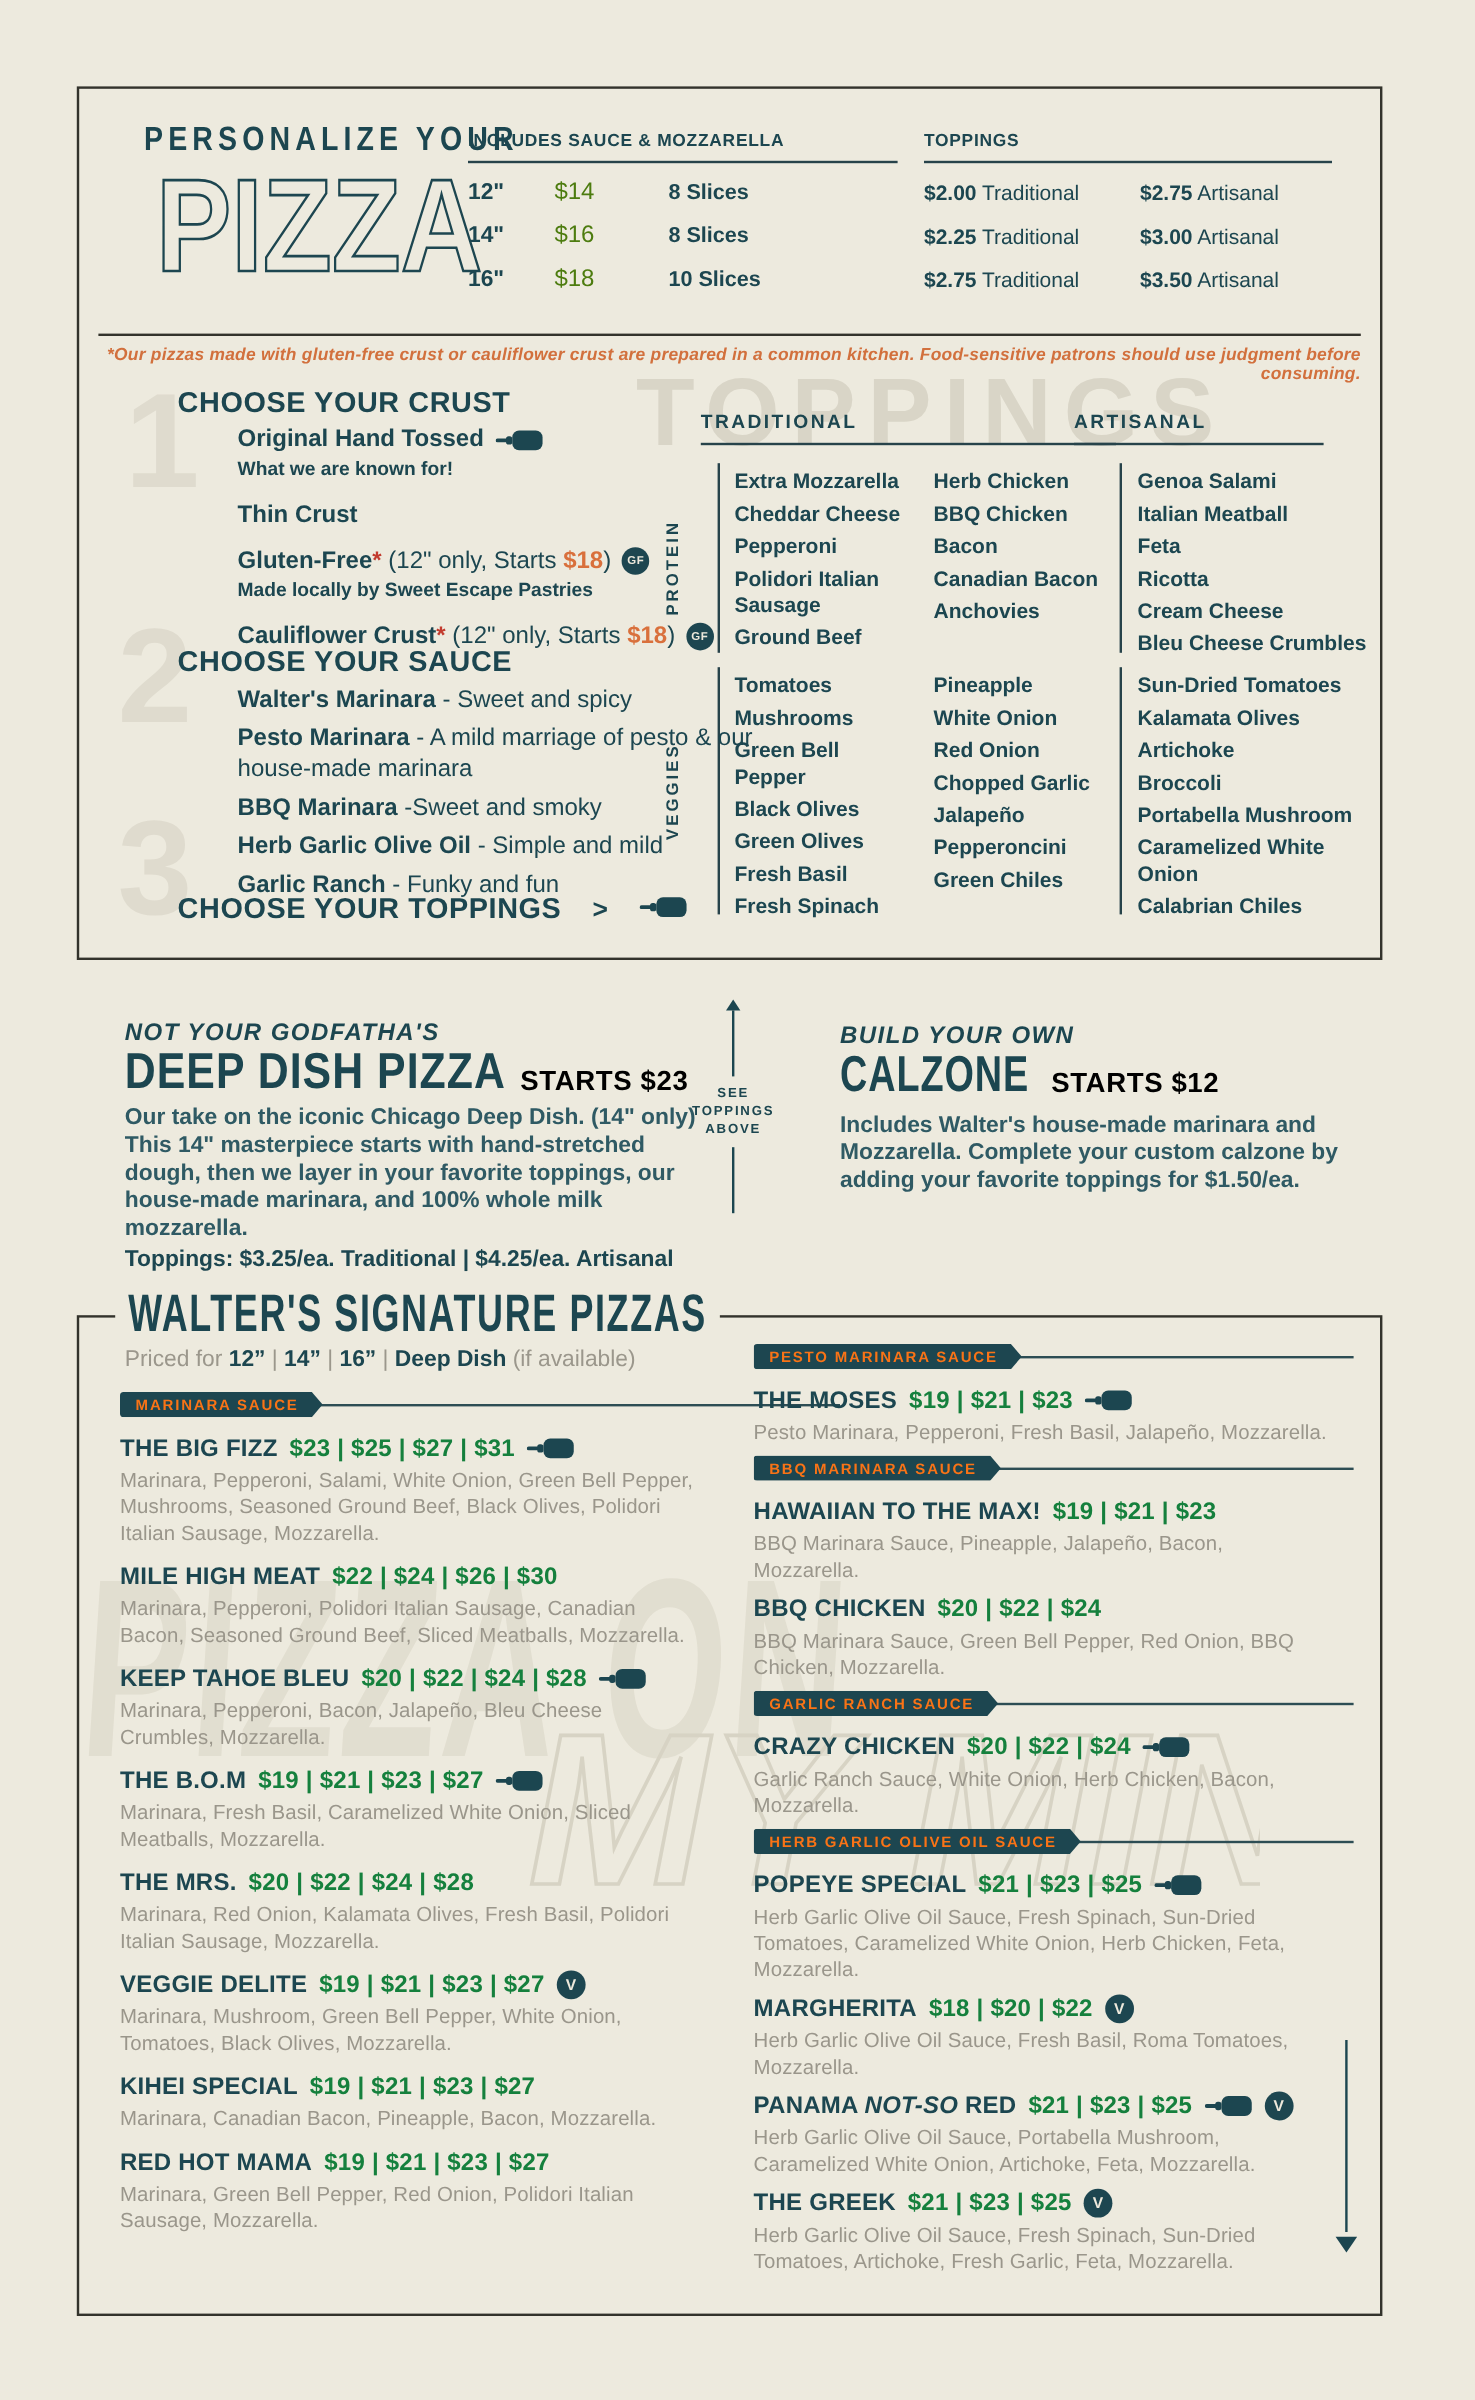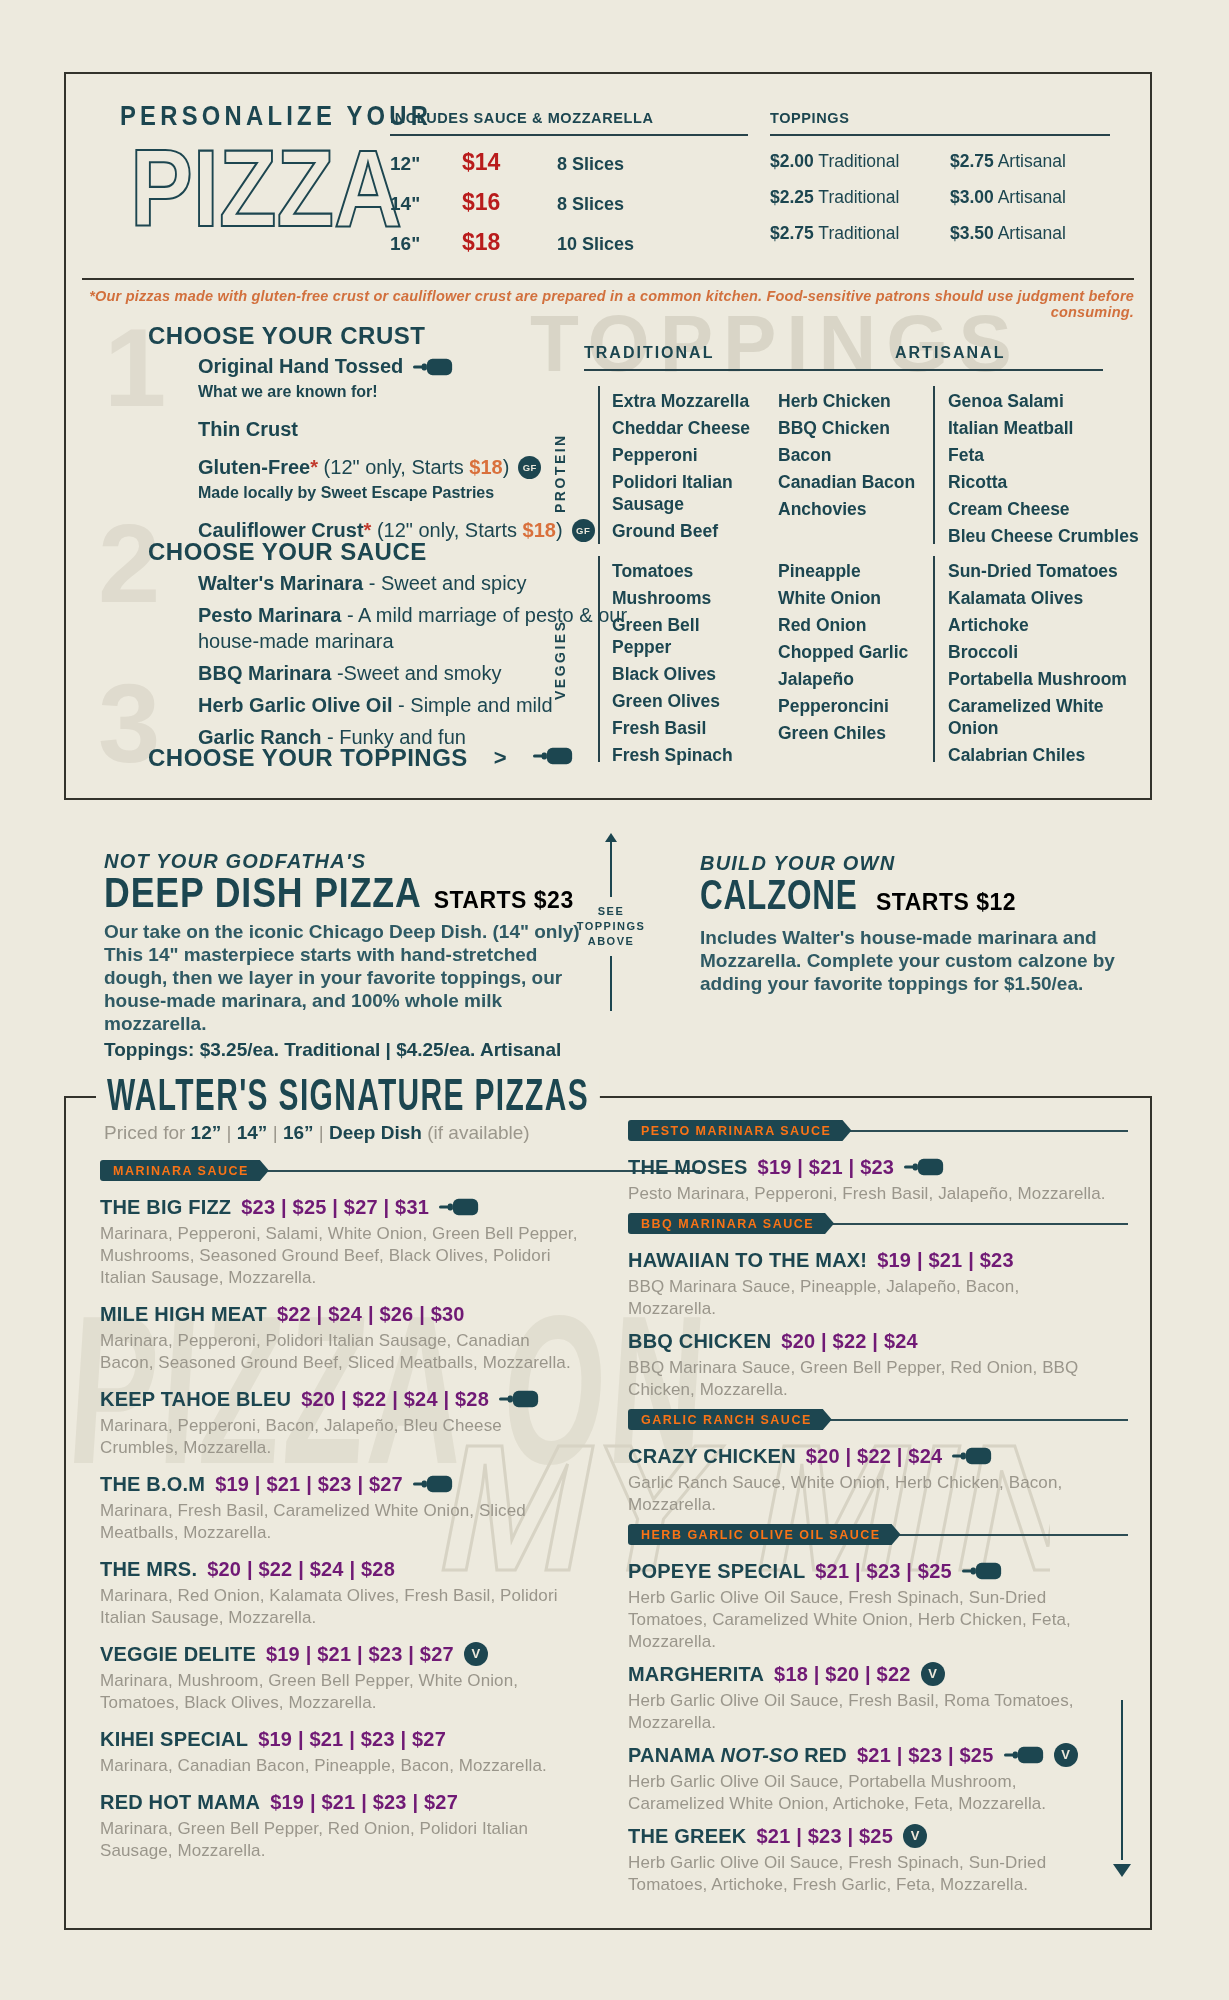--- a/index.html
+++ b/index.html
@@ -19,21 +19,21 @@
   #brand-kicker{left:120px;top:100px;font-size:28px;font-weight:800;letter-spacing:5px;transform:scaleX(.85);transform-origin:0 0;white-space:nowrap;}
   #brand-pizza{left:128px;top:126px;}
   
   .thead{font-size:14.5px;font-weight:800;letter-spacing:.6px;border-bottom:2px solid #27434a;padding-bottom:8px;white-space:nowrap;}
   #tableA{left:390px;top:110px;width:358px;}
   #tableB{left:770px;top:110px;width:340px;}
   #rowsA{display:grid;grid-template-columns:72px 95px 1fr;row-gap:13px;padding-top:13px;align-items:baseline;}
   #rowsB{display:grid;grid-template-columns:180px 1fr;row-gap:15px;padding-top:15px;align-items:baseline;}
   .c{white-space:nowrap;}
   .c.size{font-weight:800;font-size:19px;}
-  .c.price{color:#b91c1c;font-weight:700;font-size:23px;}
+  .c.price{color:#4d7c0f;font-weight:400;font-size:20px;}
   .c.slices{font-size:18px;font-weight:600;}
   .c.combo{font-size:17.5px;}
   .c.combo .b{font-weight:800;}
   .c.combo .lab{font-weight:400;}
   #divider1{left:82px;top:278px;width:1052px;height:2px;background:#33332c;}
   #disclaimer{left:82px;top:288px;width:1052px;text-align:right;color:#d2703d;font-size:14.5px;font-weight:700;font-style:italic;letter-spacing:.2px;}
   
   #g1{left:104px;top:312px;font-size:112px;}
   #g2{left:98px;top:508px;font-size:112px;}
   #g3{left:98px;top:668px;font-size:112px;}
@@ -95,21 +95,21 @@
   #col-left{left:100px;top:1160px;width:508px;z-index:1;}
   #col-right{left:628px;top:1120px;width:500px;z-index:1;}
   .tag-row{display:flex;align-items:center;margin:0 0 13px 0;}
   .col-left-extend .tag-row{width:600px;}
   .tag{background:#1d4650;color:#f97316;font-size:12.5px;font-weight:800;letter-spacing:1.5px;padding:4px 20px 3px 13px;border-radius:3px;white-space:nowrap;clip-path:polygon(0 0,calc(100% - 9px) 0,100% 50%,calc(100% - 9px) 100%,0 100%);}
   .tag-line{flex:1;height:2px;background:#2d4d54;margin-left:-3px;}
   .pizza{margin-bottom:12px;}
   #col-right .pizza{margin-bottom:8px;}
   .name-row{display:flex;align-items:center;gap:10px;line-height:26px;}
   .pname{font-size:20px;font-weight:800;letter-spacing:.2px;white-space:nowrap;}
-  .pprices{font-size:20px;font-weight:700;color:#701a75;white-space:nowrap;letter-spacing:.2px;}
+  .pprices{font-size:20px;font-weight:700;color:#15803d;white-space:nowrap;letter-spacing:.2px;}
   .peel{width:40px;height:18px;fill:#1c4650;flex:none;}
   .v-badge{width:24px;height:24px;border-radius:50%;background:#1d4650;color:#eee9dc;font-size:13px;font-weight:800;display:inline-flex;align-items:center;justify-content:center;flex:none;}
   .pdesc{margin-top:3px;font-size:17px;line-height:22px;color:#9a968b;max-width:478px;letter-spacing:.1px;}
   
   #wm-pizza-on{left:78px;top:1268px;font-size:212px;font-weight:700;color:#dbd7c8;opacity:.62;white-space:nowrap;transform:scale(.62,1) skewX(-6deg);transform-origin:0 0;letter-spacing:6px;z-index:0;}
   #wm-my-mind{left:430px;top:1390px;z-index:0;}
   
   #down-line{left:1121px;top:1700px;width:2px;height:160px;background:#1c4650;}
   #down-tri{left:1113px;top:1864px;width:0;height:0;border-left:9px solid transparent;border-right:9px solid transparent;border-top:13px solid #1c4650;}
 </style>

